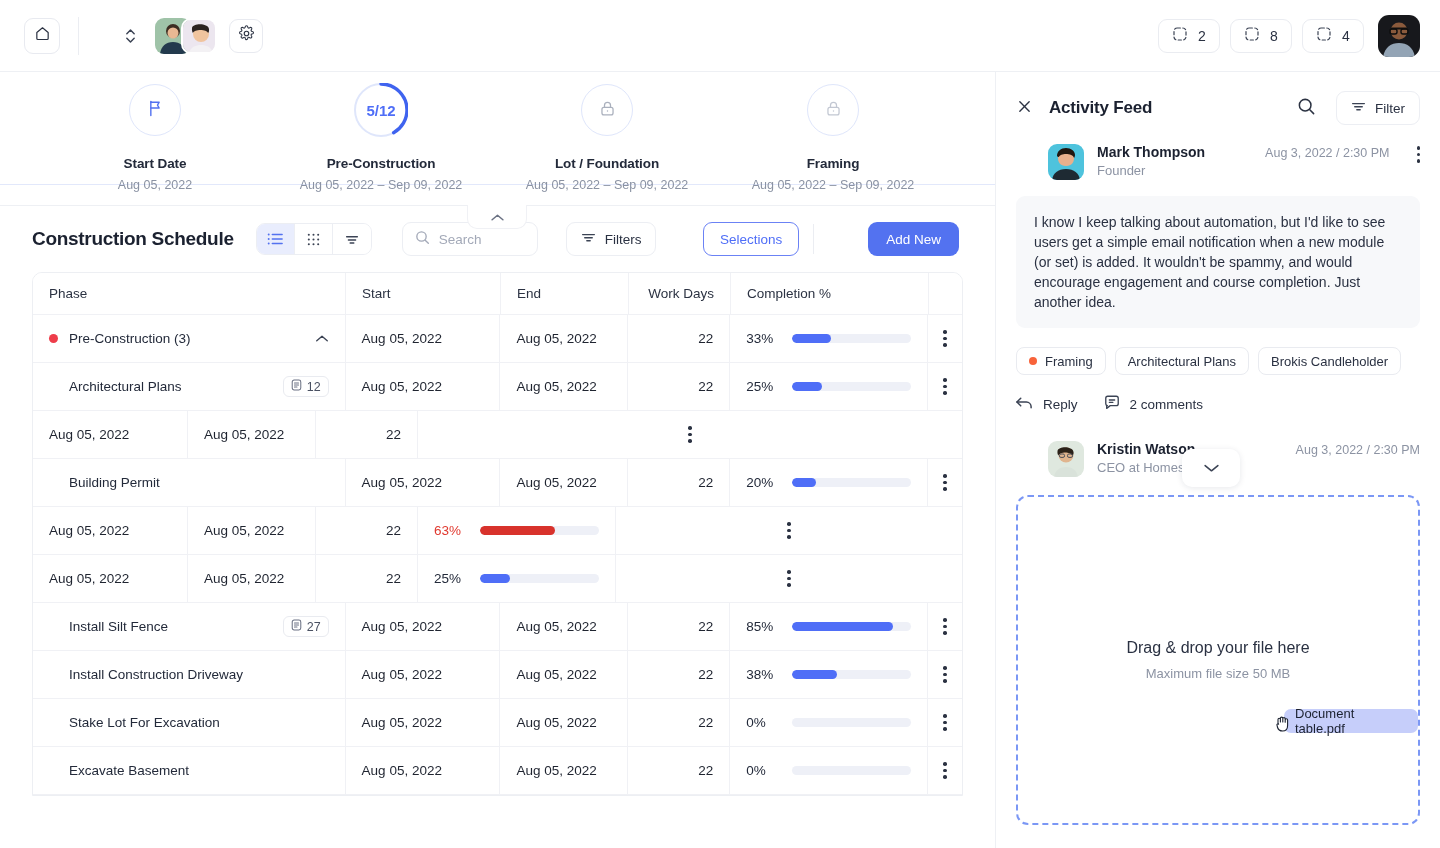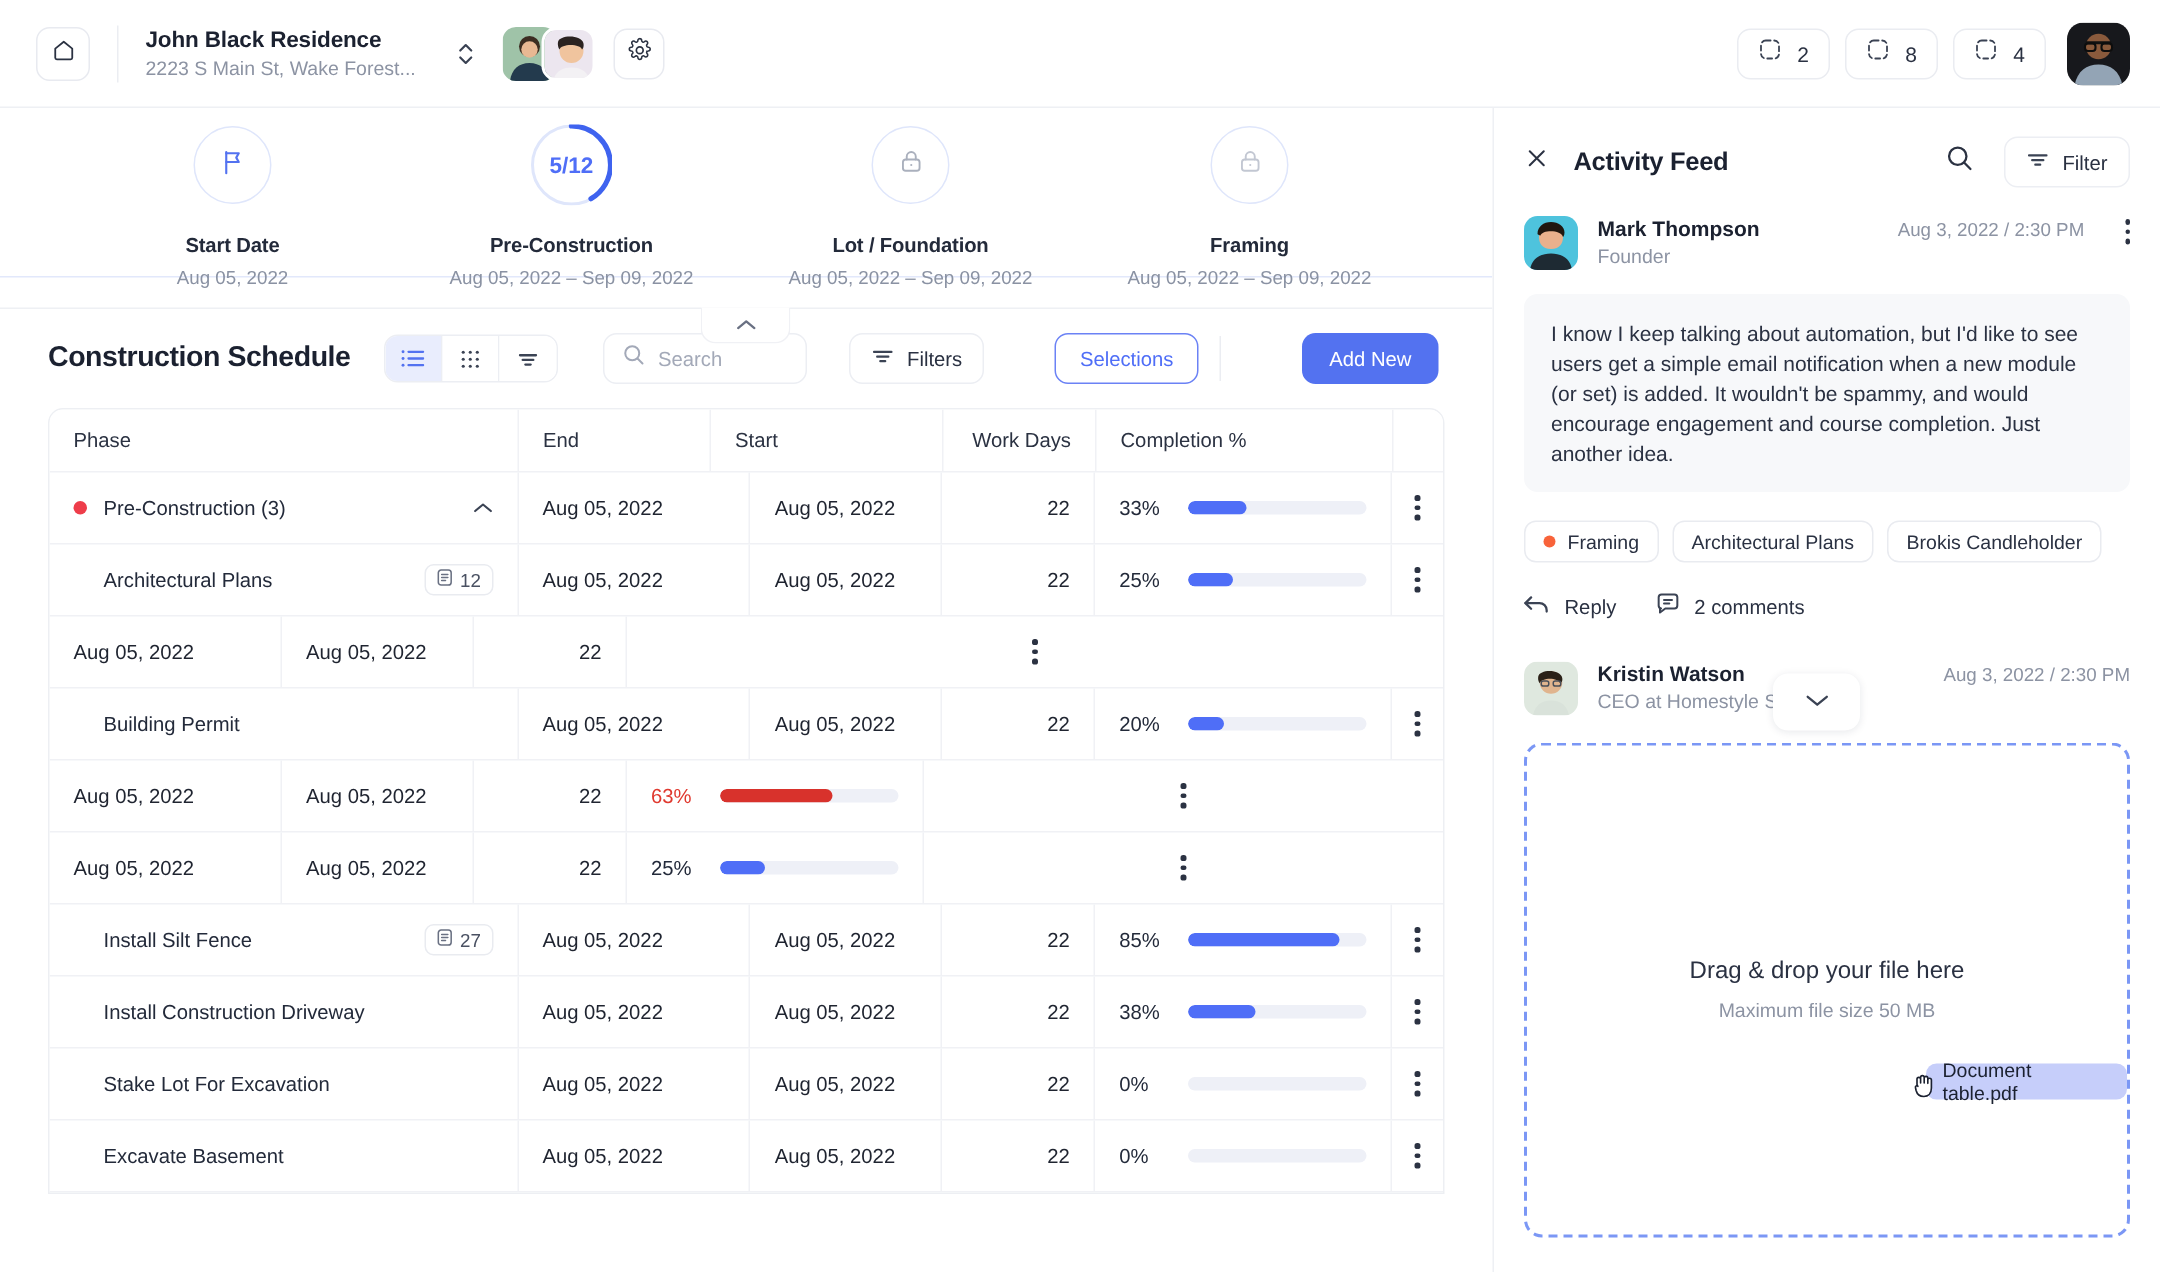--- a/index.html
+++ b/index.html
@@ -147,21 +147,21 @@
     position:absolute; right:0; top:72px; width:445px; height:776px;
     background:#fff; border-left:1px solid #eef0f4; overflow:hidden;
   }
   .feed-head { display:flex; align-items:center; height:72px; padding:0 20px; }
   .feed-title { font-size:17px; font-weight:700; color:#1b2130; margin-left:16px; letter-spacing:-0.2px; }
   .feed-filter {
     height:34px; padding:0 14px; border:1px solid #eceef3; border-radius:9px; background:#fff;
     display:flex; align-items:center; gap:9px; font-size:13.5px; color:#2a3142; margin-left:20px;
   }
   .post { padding:0 20px; }
-  .post-head { display:flex; align-items:flex-start; gap:13px; }
+  .post-head { display:flex; align-items:flex-start; gap:13px;margin-left:32px; }
   .p-av { width:36px; height:36px; border-radius:9px; overflow:hidden; flex:none; }
   .p-name { font-size:14px; font-weight:700; color:#1b2130; }
   .p-role { font-size:13px; color:#8c93a3; margin-top:3px; }
   .p-time { margin-left:auto; font-size:12.5px; color:#8c93a3; padding-top:2px; }
   .p-kebab { margin-left:14px; padding-top:2px; }
   .bubble {
     margin-top:16px; background:#f7f8fa; border-radius:9px; padding:16px 18px;
     font-size:14px; line-height:20px; color:#2a3142;
   }
   .tags { display:flex; gap:9px; margin-top:19px; flex-wrap:wrap; }
@@ -198,24 +198,20 @@
   <div class="home-btn">
     <span>
       <svg width="17" height="17" viewBox="0 0 24 24" fill="none" stroke="#2b3242" stroke-width="1.7" stroke-linecap="round" stroke-linejoin="round">
         <path d="M4 10.5 12 4l8 6.5V19a1.5 1.5 0 0 1-1.5 1.5h-13A1.5 1.5 0 0 1 4 19z"></path>
       </svg>
     </span>
   </div>
   <div class="vdiv"></div>
 
   <div class="proj">
-    <div class="proj-txt">
-      <div class="proj-title">John Black Residence</div>
-      <div class="proj-sub">2223 S Main St, Wake Forest...</div>
-    </div>
     <div class="updown">
       <svg width="13" height="22" viewBox="0 0 14 24" fill="none" stroke="#3b4354" stroke-width="1.6" stroke-linecap="round" stroke-linejoin="round">
         <path d="M3 9.5 7 5.5l4 4"></path>
           <path d="M3 14.5 7 18.5l4-4"></path>
       </svg>
     </div>
   </div>
 
   <div class="avatars">
     <div class="av">
@@ -429,25 +425,25 @@
     <div class="addnew-btn">
       <span>Add New</span>
     </div>
   </div>
 
   <div class="tbl">
     <div class="trow head">
       <div class="tc c-phase">
           <span>Phase</span>
         </div>
+      <div class="tc c-start">
+          <span>Start</span>
+        </div>
       <div class="tc c-end">
           <span>End</span>
-        </div>
-      <div class="tc c-start">
-          <span>Start</span>
         </div>
       <div class="tc c-days">
           <span>Work Days</span>
         </div>
       <div class="tc c-comp">
           <span>Completion %</span>
         </div>
       <div class="tc c-menu"></div>
     </div>
     <div id="rows-host">

